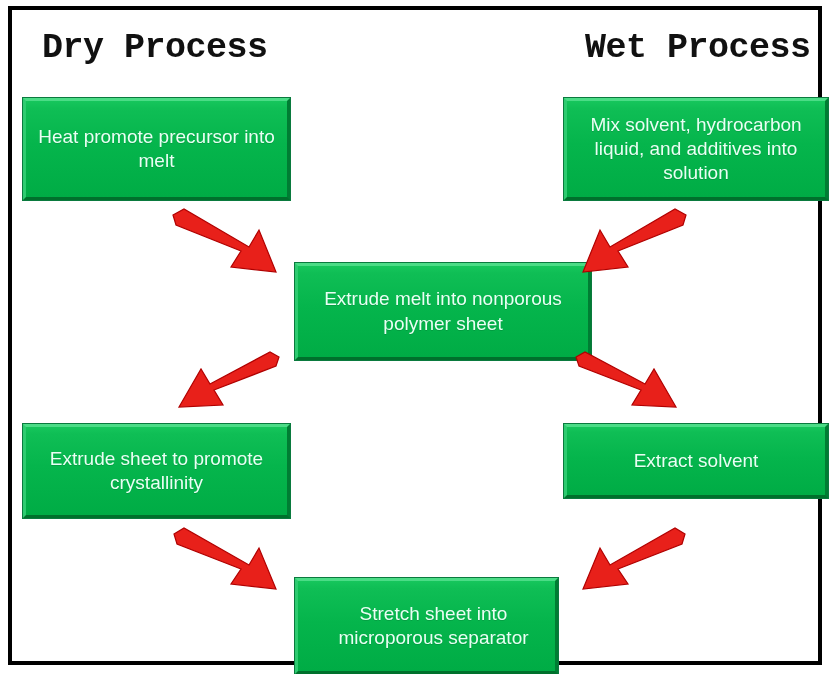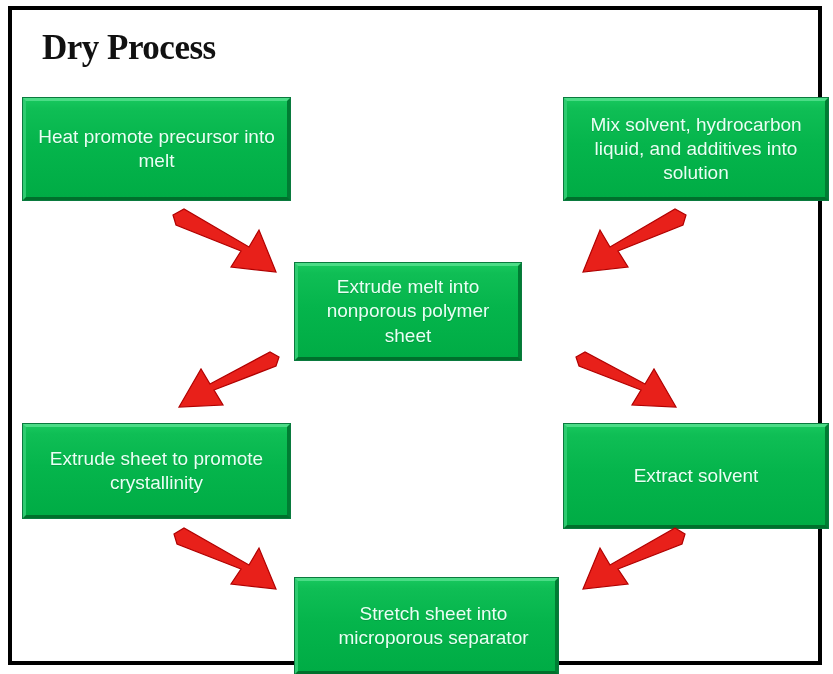--- a/index.html
+++ b/index.html
@@ -29,21 +29,21 @@
     box-sizing: border-box;
     background: #ffffff;
   }
   .col-title {
     position: absolute;
     font-size: 35px;
     font-weight: bold;
     color: #111111;
     letter-spacing: -0.5px;
     white-space: nowrap;
-    font-family: Liberation Serif, serif;
+    font-family: Liberation Mono, monospace;
   }
   #title-dry  { left: 30px;  top: 18px; }
   #title-wet  { left: 573px; top: 18px; }
 
   
   .pbox {
     position: absolute;
     box-sizing: border-box;
     background: linear-gradient(to bottom,
                 #16c65c 0%, #0fbe55 8%,
@@ -61,23 +61,23 @@
     font-size: 19px;
     line-height: 1.27;
     padding: 4px 8px;
     font-family: "Liberation Sans", sans-serif;
     text-shadow: 0 1px 0 rgba(0,0,0,0.12);
   }
   .pbox .ptext { display: block; width: 100%; }
 
   #box-heat    { left: 11px;  top: 88px;  width: 267px; height: 102px; }
   #box-mix     { left: 552px; top: 88px;  width: 264px; height: 102px; }
-  #box-extrude { left: 283px; top: 253px; width: 226px; height: 97px;  }
+  #box-extrude { left: 283px; top: 253px; width: 296px; height: 97px;  }
   #box-anneal  { left: 11px;  top: 414px; width: 267px; height: 94px;  }
-  #box-extract { left: 552px; top: 414px; width: 264px; height: 104px;  }
+  #box-extract { left: 552px; top: 414px; width: 264px; height: 74px;  }
   #box-stretch { left: 283px; top: 568px; width: 263px; height: 96px; padding-left: 22px;  }
 
   
   .arrow-svg {
     position: absolute;
     overflow: visible;
     pointer-events: none;
   }
   .arrow-shape {
     fill: #e8201a;
@@ -87,20 +87,21 @@
   }
 </style>
 </head>
 <body>
 
 <div id="canvas">
   <div id="frame">
 
     <div class="col-title" id="title-dry">Dry Process</div>
 
+    <div class="col-title" id="title-wet">Wet Process</div>
 
     <div class="pbox" id="box-heat">
       <span class="ptext">Heat promote precursor into melt</span>
     </div>
 
     <div class="pbox" id="box-mix">
       <span class="ptext">Mix solvent, hydrocarbon liquid, and additives into solution</span>
     </div>
 
     <div class="pbox" id="box-extrude">

